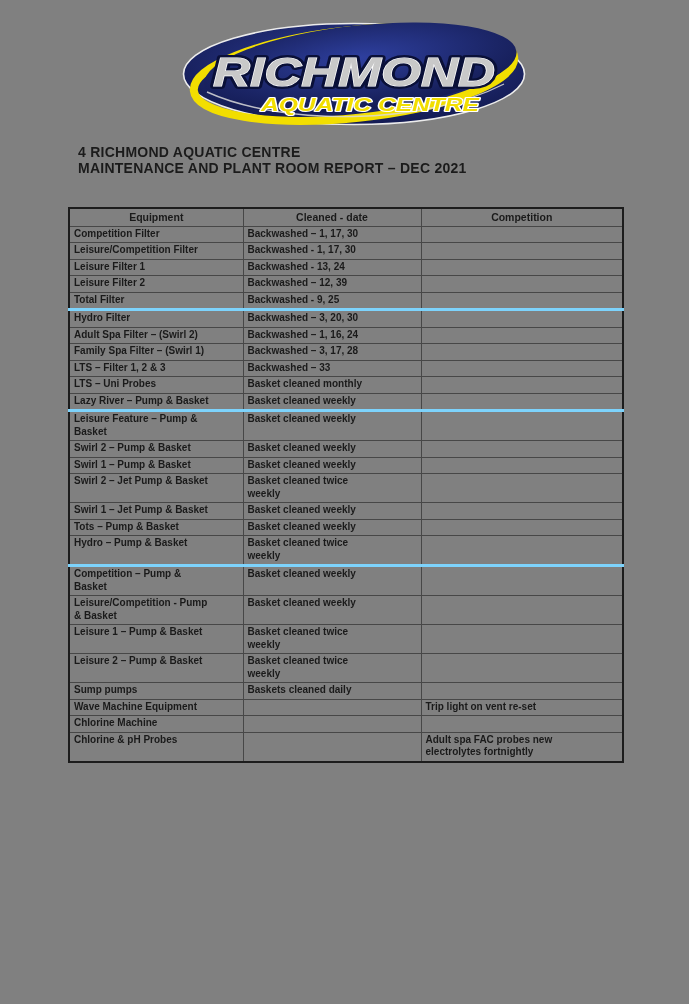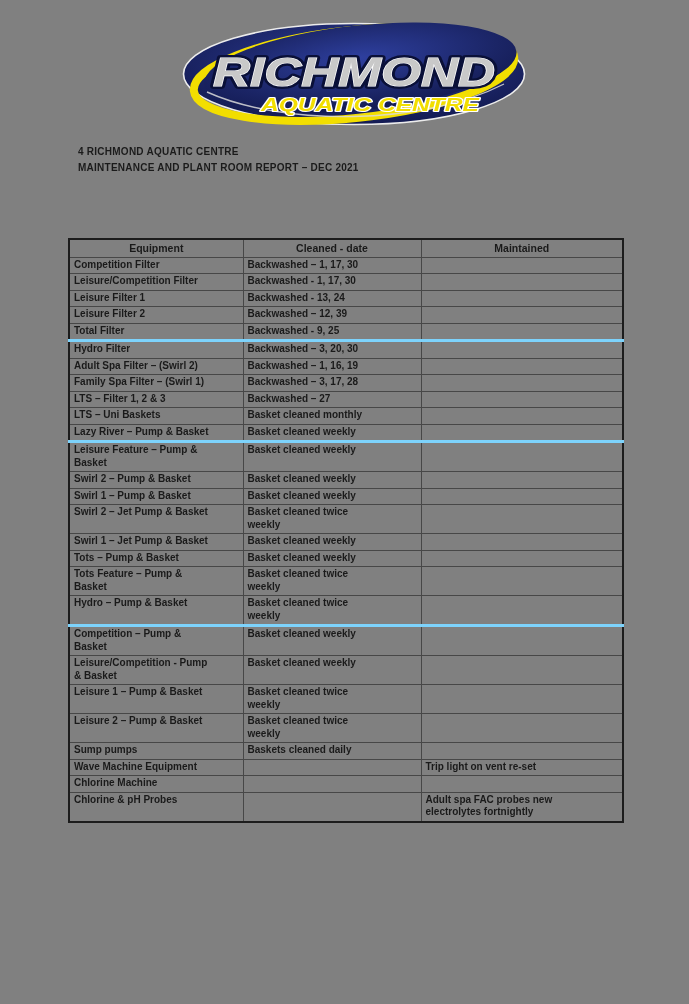--- a/index.html
+++ b/index.html
@@ -10,29 +10,28 @@
     position:relative;overflow:hidden;
     color:#161616;
   }
   .logo-wrap{
     position:absolute;left:182px;top:22px;width:345px;height:104px;
   }
   .logo-wrap svg{display:block;width:100%;height:100%;}
   .svg-text{font-family:"Liberation Sans", sans-serif;font-style:italic;font-weight:bold;}
   .title-block{
     position:absolute;left:78px;top:144px;
-    font-size:10px;font-weight:bold;line-height:16px;
+    font-size:14px;font-weight:bold;line-height:16px;
     letter-spacing:0.25px;color:#1b1b1b;
   }
   table.report{
     position:absolute;left:68px;top:207px;width:554px;
     border-collapse:collapse;table-layout:fixed;
     font-size:10px;font-weight:bold;color:#1a1a1a;
     border:2px solid #1c1c1c;
-    margin-top:31px;
   }
   table.report th, table.report td{
     border:1px solid #474747;
     padding:1px 4px 2px 4px;
     vertical-align:top;
     line-height:12.5px;
     white-space:pre-line;
     overflow:hidden;
   }
   table.report th{
@@ -80,21 +79,21 @@
 <table class="report">
   <colgroup>
       <col class="c1">
       <col class="c2">
       <col class="c3">
     </colgroup>
   <thead>
     <tr>
       <th>Equipment</th>
       <th>Cleaned - date</th>
-      <th>Maintained</th>
+      <th>Competition</th>
     </tr>
   </thead>
   <tbody>
       <tr>
         <td>Competition Filter</td>
         <td>Backwashed – 1, 17, 30</td>
         <td></td>
       </tr>
       <tr>
         <td>Leisure/Competition Filter</td>
@@ -116,35 +115,35 @@
         <td>Backwashed - 9, 25</td>
         <td></td>
       </tr>
       <tr>
         <td>Hydro Filter</td>
         <td>Backwashed – 3, 20, 30</td>
         <td></td>
       </tr>
       <tr>
         <td>Adult Spa Filter – (Swirl 2)</td>
-        <td>Backwashed – 1, 16, 19</td>
+        <td>Backwashed – 1, 16, 24</td>
         <td></td>
       </tr>
       <tr>
         <td>Family Spa Filter – (Swirl 1)</td>
         <td>Backwashed – 3, 17, 28</td>
         <td></td>
       </tr>
       <tr>
         <td>LTS – Filter 1, 2 &amp; 3</td>
-        <td>Backwashed – 27</td>
-        <td></td>
-      </tr>
-      <tr>
-        <td>LTS – Uni Baskets</td>
+        <td>Backwashed – 33</td>
+        <td></td>
+      </tr>
+      <tr>
+        <td>LTS – Uni Probes</td>
         <td>Basket cleaned monthly</td>
         <td></td>
       </tr>
       <tr class="thick">
         <td>Lazy River – Pump &amp; Basket</td>
         <td>Basket cleaned  weekly</td>
         <td></td>
       </tr>
       <tr>
         <td>Leisure Feature – Pump &amp;
@@ -171,27 +170,20 @@
       <tr>
         <td>Swirl 1 – Jet Pump &amp; Basket</td>
         <td>Basket cleaned weekly</td>
         <td></td>
       </tr>
       <tr>
         <td>Tots – Pump &amp; Basket</td>
         <td>Basket cleaned weekly</td>
         <td></td>
       </tr>
-      <tr>
-        <td>Tots Feature – Pump &amp;
-Basket</td>
-        <td>Basket cleaned twice
-weekly</td>
-        <td></td>
-      </tr>
       <tr class="thick">
         <td>Hydro – Pump &amp; Basket</td>
         <td>Basket cleaned twice
 weekly</td>
         <td></td>
       </tr>
       <tr>
         <td>Competition – Pump &amp;
 Basket</td>
         <td>Basket cleaned  weekly</td>

